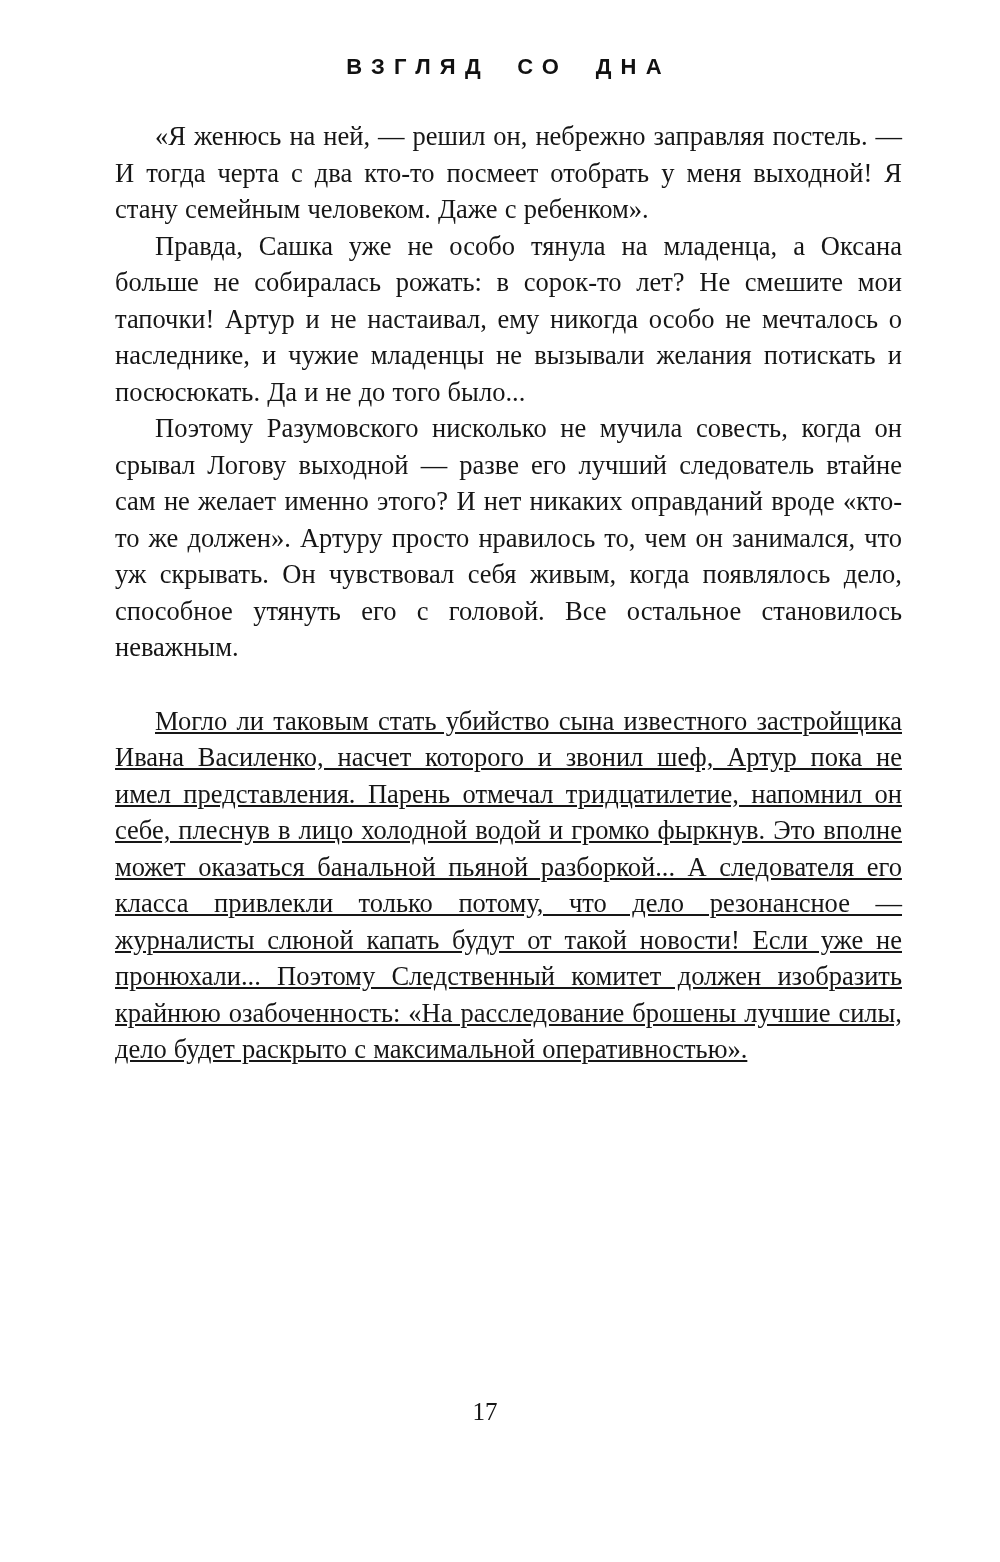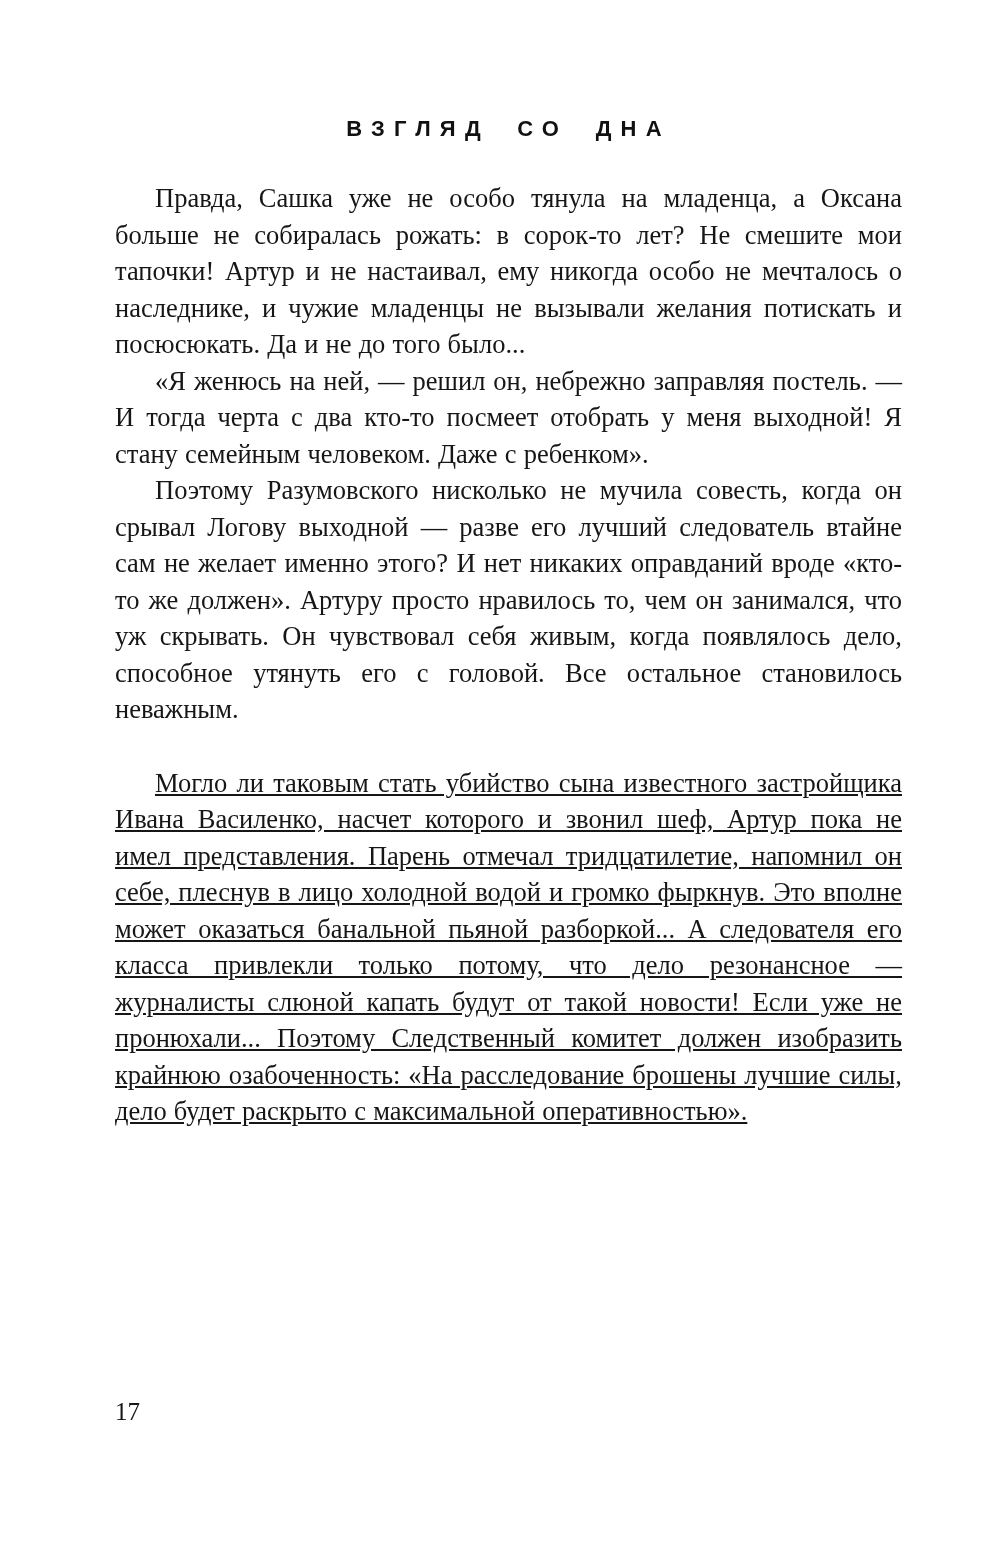--- a/index.html
+++ b/index.html
@@ -14,21 +14,21 @@
     height: 1562px;
     background: #ffffff;
     color: #161616;
     overflow: hidden;
     font-family: "Liberation Serif", "DejaVu Serif", serif;
   }
 
   .text-column {
     margin-left: 115px;
     margin-right: 98px; 
-    padding-top: 116px;
+    padding-top: 54px;
   }
 
   .running-header {
     text-align: center;
     font-family: "Liberation Sans", "DejaVu Sans", sans-serif;
     font-weight: 700;
     font-size: 22px;
     letter-spacing: 0.42em;
     word-spacing: 0.55em;
     color: #111111;
@@ -49,35 +49,36 @@
   .body-text p.section-break {
     margin-top: 37px;
     text-decoration: underline;
   }
 
   .page-number {
     position: absolute;
     left: 115px;
     width: 740px;
     top: 1398px;
+    text-align: center;
     font-size: 25px;
     color: #161616;
   }
 </style>
 </head>
 <body>
 
 <div class="page">
   <div class="text-column">
 
     <div class="running-header">ВЗГЛЯД СО ДНА</div>
 
     <div class="body-text">
+      <p>«Я женюсь на ней, — решил он, небрежно заправляя постель. — И тогда черта с два кто-то посмеет отобрать у меня выходной! Я стану семейным человеком. Даже с ребенком».</p>
       <p>Правда, Сашка уже не особо тянула на младенца, а Оксана больше не собиралась рожать: в сорок-то лет? Не смешите мои тапочки! Артур и не настаивал, ему никогда особо не мечталось о наследнике, и чужие младенцы не вызывали желания потискать и посюсюкать. Да и не до того было...</p>
-      <p>«Я женюсь на ней, — решил он, небрежно заправляя постель. — И тогда черта с два кто-то посмеет отобрать у меня выходной! Я стану семейным человеком. Даже с ребенком».</p>
       <p>Поэтому Разумовского нисколько не мучила совесть, когда он срывал Логову выходной — разве его лучший следователь втайне сам не желает именно этого? И нет никаких оправданий вроде «кто-то же должен». Артуру просто нравилось то, чем он занимался, что уж скрывать. Он чувствовал себя живым, когда появлялось дело, способное утянуть его с головой. Все остальное становилось неважным.</p>
       <p class="section-break">Могло ли таковым стать убийство сына известного застройщика Ивана Василенко, насчет которого и звонил шеф, Артур пока не имел представления. Парень отмечал тридцатилетие, напомнил он себе, плеснув в лицо холодной водой и громко фыркнув. Это вполне может оказаться банальной пьяной разборкой... А следователя его класса привлекли только потому, что дело резонансное — журналисты слюной капать будут от такой новости! Если уже не пронюхали... Поэтому Следственный комитет должен изобразить крайнюю озабоченность: «На расследование брошены лучшие силы, дело будет раскрыто с максимальной оперативностью».</p>
     </div>
 
   </div>
 
   <div class="page-number">17</div>
 </div>
 
 </body></html>

